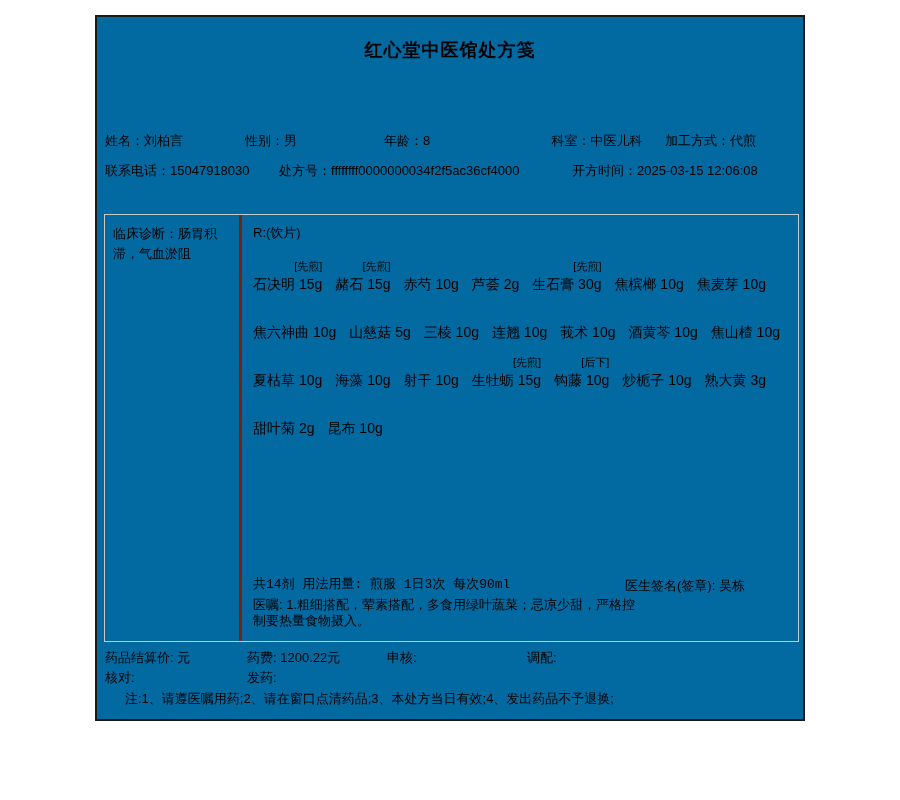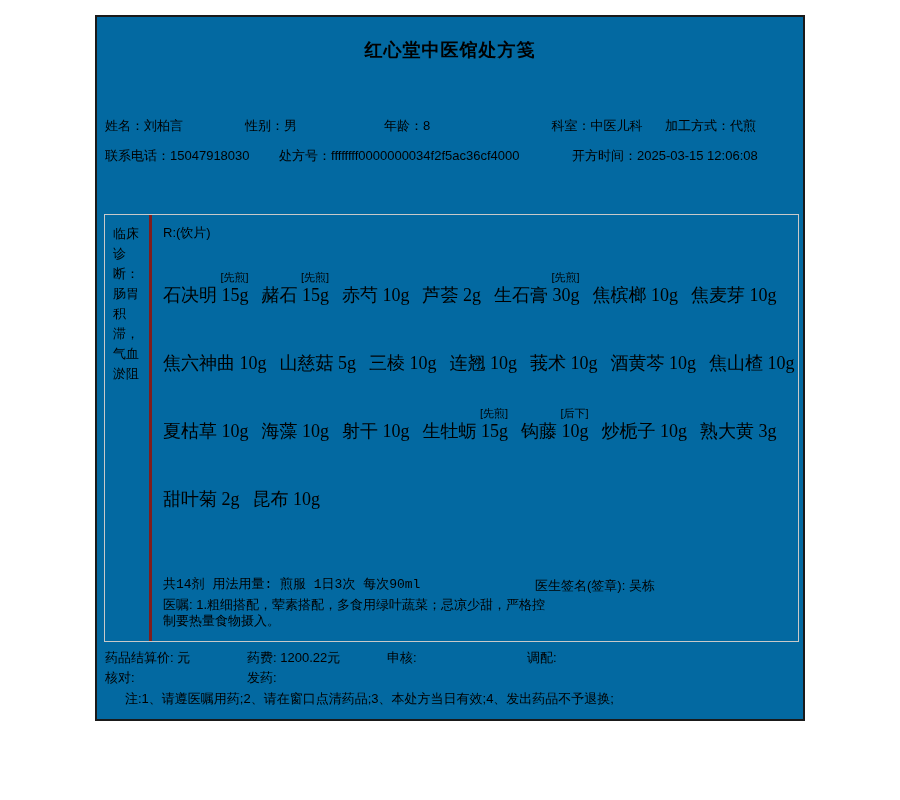--- a/index.html
+++ b/index.html
@@ -6,38 +6,38 @@
   html,body { width:900px; height:800px; background:#fff; color:#000;
     font-family:"Liberation Sans","DejaVu Sans",sans-serif; font-size:13px; }
   body { position:relative; overflow:hidden; }
 
   .sheet { position:absolute; left:95px; top:15px; width:710px; height:706px;
     border:2px solid #1a1a1a; background:#0369a1; }
 
   .title { text-align:center; margin-top:21px; font-size:18px; font-weight:bold;
     letter-spacing:1px; }
 
-  .patient { position:absolute; left:8px; right:6px; top:101px; }
+  .patient { position:absolute; left:8px; right:6px; top:116px; }
   .p-row { display:flex; line-height:16px; }
   .p-row + .p-row { margin-top:14px; }
   .p-field { white-space:nowrap; }
   .r1-c0 { width:140px; } .r1-c1 { width:139px; } .r1-c2 { width:145px; }
   .r1-c3 { width:136px;text-align:center; } .r1-c4 { flex:1; }
   .r2-c0 { width:174px; } .r2-c1 { width:293px; } .r2-c2 { flex:1; }
 
   .inner-box { position:absolute; left:7px; top:197px; width:695px; height:428px;
     border:1px solid #c9c9c9; display:flex; }
   .diag-col { width:137px; border-right:3px solid #7f1d1d; padding:9px 10px 0 8px;
     line-height:20px; }
   .rx-col { flex:1; padding:8px 12px 12px 11px; display:flex; flex-direction:column; }
 
-  .rx-header { line-height:19px; margin-bottom:8px; }
+  .rx-header { line-height:19px; margin-bottom:17px; }
   .drug-line { display:flex; gap:13px; margin-bottom:13px; white-space:nowrap; }
-  .drug-ann { height:16px; font-size:11px; line-height:15px; text-align:right;margin-top:20px; }
-  .drug-name { font-size:18px; line-height:19px;font-family:Liberation Serif, serif; }
+  .drug-ann { height:16px; font-size:11px; line-height:15px; text-align:right; }
+  .drug-name { font-size:14px; line-height:19px; }
 
   .rx-bottom { margin-top:auto; position:relative; }
   .rx-summary { line-height:16px;font-family:Liberation Mono, monospace; }
   .doctor-sign { position:absolute; left:372px; top:0; white-space:nowrap; }
   .advice { width:388px; margin-top:4px; line-height:16px; word-break:break-all; }
 
   .footer { position:absolute; left:8px; right:6px; top:633px; }
   .f-row1 { display:grid; grid-template-columns:142px 140px 140px auto; line-height:15px; }
   .f-row2 { display:grid; grid-template-columns:142px auto; line-height:15px; margin-top:5px; }
   .f-note { margin-top:6px; line-height:15px;margin-left:20px; }

